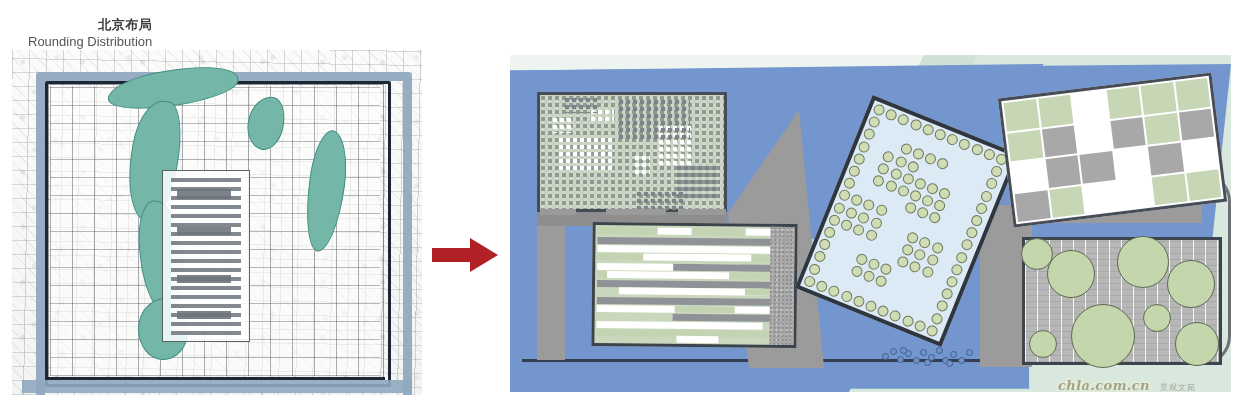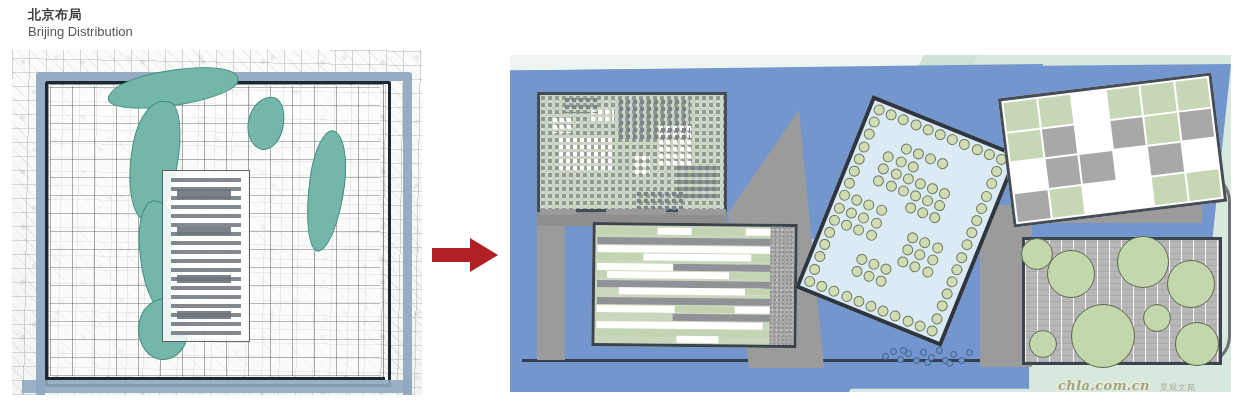--- a/index.html
+++ b/index.html
@@ -275,23 +275,23 @@
   }
   #watermark .wm-sub{
     position:absolute;left:128px;top:36px;
     font-family:"DejaVu Serif","Liberation Serif",serif;
     font-size:8px;color:rgba(150,148,130,.8);letter-spacing:1px;white-space:nowrap;
   }
 </style>
 </head>
 <body>
 
-<div class="caption" style="left:28px;top:6px;">
+<div class="caption" style="left:28px;top:16px;text-align:right;">
   <div class="cap-cn">北京布局</div>
-  <div class="cap-en">Brijing Distribution</div>
+  <div class="cap-en">Rounding Distribution</div>
 </div>
 
 <div class="caption" style="left:515px;top:8px;">
 </div>
 
 <div class="panel" id="left-map">
   <div class="paper"></div>
 
   <div class="moat"></div>
   <div class="wall"></div>

